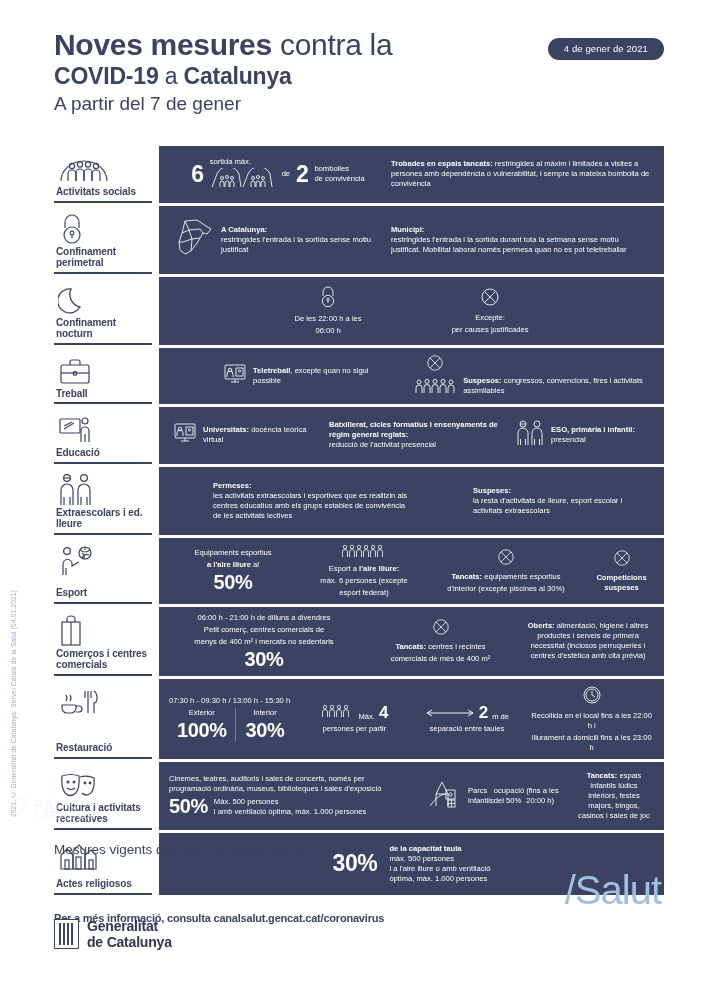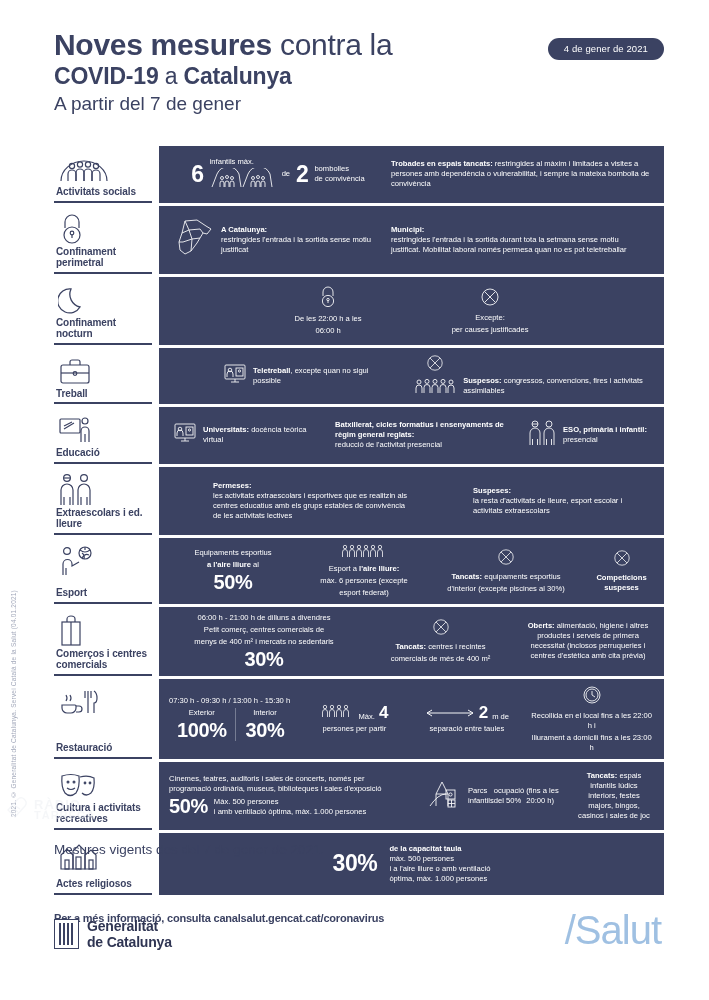--- a/index.html
+++ b/index.html
@@ -207,21 +207,21 @@
   .gencat-txt {
     font-size: 14px;
     font-weight: bold;
     color: #2f3553;
     line-height: 16px;
     letter-spacing: -0.2px;
   }
   .logo-salut {
     position: absolute;
     right: 48px;
-    top: 908px;
+    top: 868px;
     font-size: 40px;
     color: #9fc0e2;
     font-weight: 400;
     letter-spacing: -1px;
   }
   .watermark {
     position: absolute;
     left: 4px;
     bottom: 4px;
     display: flex;
@@ -272,21 +272,21 @@
                 <path d="M34 27 v-7 a4 4 0 0 1 8 0 v7"></path>
           </g>
             </svg>
         </div>
         <div class="cat-label">Activitats socials</div>
       </div>
       <div class="panel">
         <div class="cell" style="flex:0 0 218px;justify-content:center">
           <span class="big">6</span>
           <div style="display:flex;flex-direction:column;align-items:flex-start;gap:1px">
-            <span class="cell-txt">infantils màx.</span>
+            <span class="cell-txt">sortida màx.</span>
             <span class="icn">
               <svg width="66" height="20" viewBox="0 0 66 20">
                   <g fill="none" stroke="#ffffff" stroke-width="0.9">
               <path d="M2 19 L7 6 A12 12 0 0 1 29 6 L31 19"></path>
                     <path d="M33 19 L38 6 A12 12 0 0 1 60 6 L62 19"></path>
               <circle cx="12" cy="10" r="1.5"></circle>
                     <circle cx="17" cy="9" r="1.5"></circle>
                     <circle cx="22" cy="10" r="1.5"></circle>
               <path d="M10 19v-4a2 2 0 014 0v4"></path>
                     <path d="M15 19v-4a2 2 0 014 0v4"></path>
@@ -459,21 +459,21 @@
           <rect x="2" y="4" width="20" height="14" rx="1"></rect>
                 <path d="M6 14 L16 8 M6 11 L14 7"></path>
           <circle cx="27" cy="6" r="3"></circle>
                 <path d="M23 27 v-11 a4 4 0 018 0 v11"></path>
                 <path d="M27 19 v8"></path>
           </g>
             </svg>
         </div>
         <div class="cat-label">Educació</div>
       </div>
-      <div class="panel" style="gap:12px">
+      <div class="panel" style="gap:6px">
         <div class="cell" style="flex:0 0 150px">
           <span class="icn">
             <svg width="24" height="24" viewBox="0 0 24 24">
                 <g fill="none" stroke="#ffffff" stroke-width="0.9">
             <rect x="2" y="3" width="20" height="14" rx="1"></rect>
                   <path d="M12 17 v3 M8 20 h8"></path>
             <circle cx="7" cy="8" r="1.8"></circle>
                   <path d="M4 15 v-3a3 3 0 016 0v3"></path>
                   <rect x="13" y="6" width="7" height="8"></rect>
                   <circle cx="16.5" cy="9" r="1.1"></circle>

